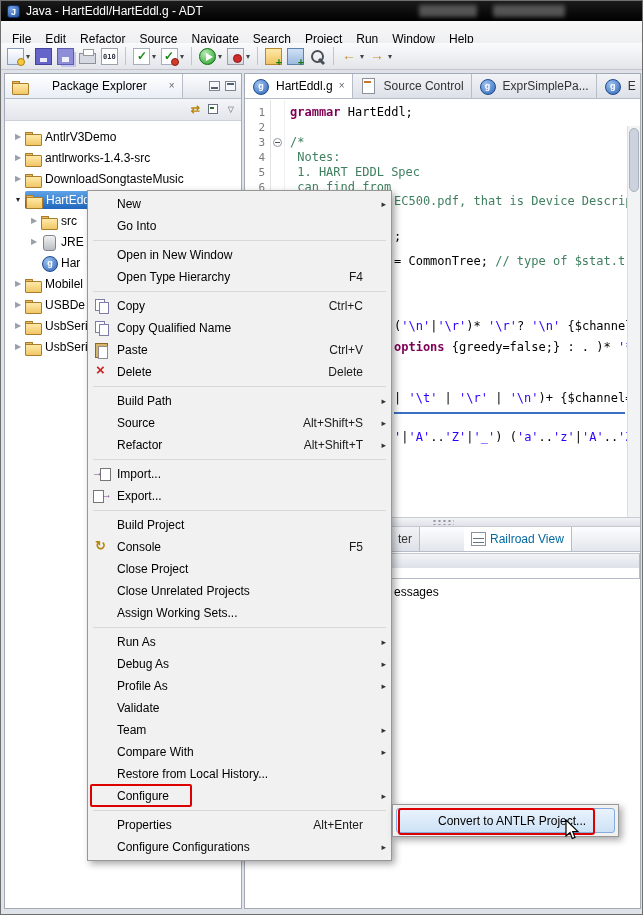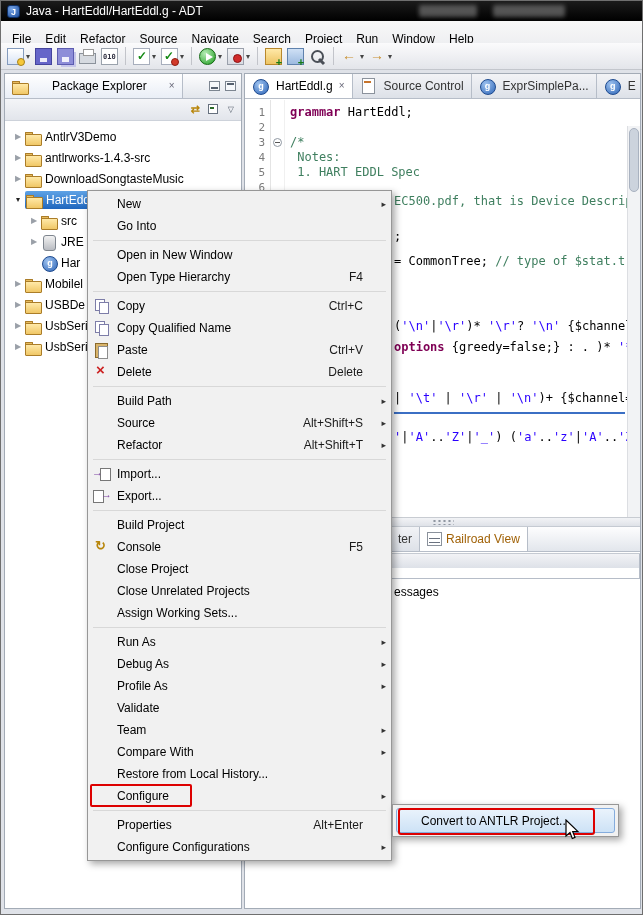--- a/index.html
+++ b/index.html
@@ -105,21 +105,21 @@
   .hline { position:absolute; left:149px; right:15px; top:312px; height:2px; background:#3b6fc4; }
   .vscroll { position:absolute; right:0; top:26px; width:13px; height:417px; background:#f2f3f5; border-left:1px solid #dcdee2; }
   .vthumb { margin:2px 1px; height:64px; background:#ccd3dd; border:1px solid #a9b2c0; border-radius:6px; }
 
   
   .splitter { position:absolute; left:0; right:0; top:443px; height:9px; background:linear-gradient(#f2f3f6,#dfe2e8); border-top:1px solid #c8ccd2; display:flex; align-items:center; justify-content:center; }
   .grip { width:22px; height:6px; background-image:radial-gradient(#8f96a1 1px, transparent 1.4px); background-size:5px 4px; }
   .brow { position:absolute; left:0; right:0; height:26px; background:linear-gradient(#fdfdfe,#e2e6ec); border-bottom:1px solid #b6bdc8; border-top:1px solid #c5cad2; display:flex; align-items:stretch; overflow:hidden; }
   .brow1 { top:452px; } .brow2 { top:479px;flex-direction:column; }
   .btab { display:flex; align-items:center; gap:4px; padding:0 7px; border-right:1px solid #b6bdc8; background:linear-gradient(#f2f3f6,#dde1e8); color:#333; white-space:nowrap; }
-  .btab.active { background:#fff; color:#a16207; }
+  .btab.active { background:#fff; color:#0369a1;margin-left:44px; }
   .spacer1 { width:146px; flex:none; }
   .vicon { position:relative; width:15px; height:14px; flex:none; }
   .i-rail { background:#fff; border:1px solid #8b929c; }
   .i-rail::after { content:""; position:absolute; left:1px; top:5px; right:1px; height:3px; border:1px solid #6a7280; border-left:none; border-right:none; }
   .i-decl { background:linear-gradient(#d9f0e4,#7cc2a0); border:1px solid #3e8a64; }
   .i-decl::after { content:"D"; position:absolute; left:3px; top:0px; font:bold 9px "Liberation Sans",sans-serif; color:#1c4c36; }
   .i-console { background:#5a6470; border:1px solid #39414b; }
   .i-console::after { content:""; position:absolute; left:2px; top:2px; right:2px; height:6px; background:#cfe2f7; }
   .i-logcat { background:#a4c639; border:1px solid #6e8c19; border-radius:3px; }
   .console-content { position:absolute; left:0; right:0; top:505px; bottom:0; background:#fff; }
@@ -141,21 +141,21 @@
   .mic.del::after { content:"\00D7"; position:absolute; left:4px; top:-2px; color:#cc2222; font-weight:bold; font-size:15px; }
   .mic.imp::before { content:""; position:absolute; right:1px; top:3px; width:9px; height:11px; background:#fff; border:1px solid #777; }
   .mic.imp::after { content:"\2192"; position:absolute; left:0px; top:1px; color:#7a3fa0; font-weight:bold; font-size:11px; }
   .mic.exp::before { content:""; position:absolute; left:1px; top:3px; width:9px; height:11px; background:#fff; border:1px solid #777; }
   .mic.exp::after { content:"\2192"; position:absolute; right:0px; top:1px; color:#7a3fa0; font-weight:bold; font-size:11px; }
   .mic.refr::after { content:"\21BB"; position:absolute; left:3px; top:0px; color:#b8860b; font-weight:bold; font-size:13px; }
   .redbox-configure { position:absolute; left:0px; top:-1px; width:102px; height:23px; border:2px solid #dd0000; border-radius:2px; pointer-events:none; }
 
   
   .submenu { position:absolute; left:391px; top:803px; width:227px; height:33px; background:#f1f1f1; border:1px solid #979797; box-shadow:3px 3px 7px rgba(0,0,0,.35); padding:3px; z-index:11; }
-  .smi { height:25px; display:flex; align-items:center; padding-left:24px; background:linear-gradient(#eaf3fc,#cde2f6); border:1px solid #84acdd; border-radius:3px; color:#000; }
+  .smi { height:25px; display:flex; align-items:center; padding-left:41px; background:linear-gradient(#eaf3fc,#cde2f6); border:1px solid #84acdd; border-radius:3px; color:#000; }
   .redbox-convert { position:absolute; left:5px; top:3px; width:197px; height:27px; border:2px solid #dd0000; border-radius:3px; pointer-events:none; z-index:12; }
 
   .cursor { position:absolute; left:563px; top:818px; z-index:30; }
 </style>
 </head>
 <body>
 
 <div class="window">
 
   <div class="titlebar">
@@ -344,20 +344,21 @@
       </div>
       <div class="foldcol">
         <span class="foldminus"></span>
       </div>
       <div class="codelines">
         <div class="cl"><span class="tok-kw">grammar</span><span class="tok-plain"> HartEddl;</span></div>
         <div class="cl"></div>
         <div class="cl"><span class="tok-com">/*</span></div>
         <div class="cl"><span class="tok-com"> Notes:</span></div>
         <div class="cl"><span class="tok-com"> 1. HART EDDL Spec</span></div>
+        <div class="cl"><span class="tok-com"> can find from</span></div>
       </div>
       <div class="frag" style="top:94px"><span class="tok-com">EC500.pdf, that is Device Descriptio</span></div>
       <div class="frag" style="top:129px"><span class="tok-plain">;</span></div>
       <div class="frag" style="top:154px"><span class="tok-plain">= CommonTree; </span><span class="tok-com">// type of $stat.tre</span></div>
       <div class="frag" style="top:219px"><span class="tok-plain">(</span><span class="tok-str">'\n'</span><span class="tok-plain">|</span><span class="tok-str">'\r'</span><span class="tok-plain">)* </span><span class="tok-str">'\r'</span><span class="tok-plain">? </span><span class="tok-str">'\n'</span><span class="tok-plain"> {$channel=HI</span></div>
       <div class="frag" style="top:240px"><span class="tok-kw">options</span><span class="tok-plain"> {greedy=false;} : . )* </span><span class="tok-str">'*/</span></div>
       <div class="frag" style="top:291px"><span class="tok-plain">| </span><span class="tok-str">'\t'</span><span class="tok-plain"> | </span><span class="tok-str">'\r'</span><span class="tok-plain"> | </span><span class="tok-str">'\n'</span><span class="tok-plain">)+ {$channel=HID</span></div>
       <div class="hline"></div>
       <div class="frag" style="top:330px"><span class="tok-str">'</span><span class="tok-plain">|</span><span class="tok-str">'A'</span><span class="tok-plain">..</span><span class="tok-str">'Z'</span><span class="tok-plain">|</span><span class="tok-str">'_'</span><span class="tok-plain">) (</span><span class="tok-str">'a'</span><span class="tok-plain">..</span><span class="tok-str">'z'</span><span class="tok-plain">|</span><span class="tok-str">'A'</span><span class="tok-plain">..</span><span class="tok-str">'Z'</span><span class="tok-plain">|</span></div>
       <div class="vscroll">

